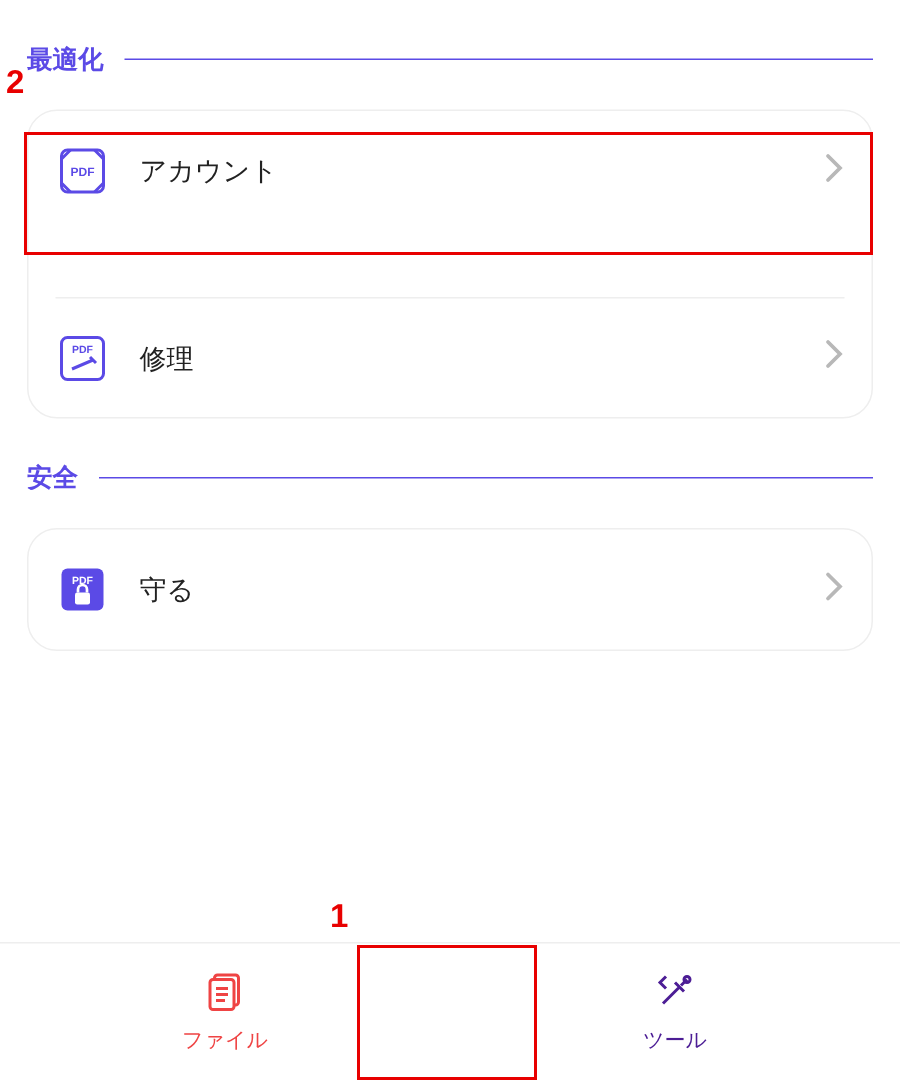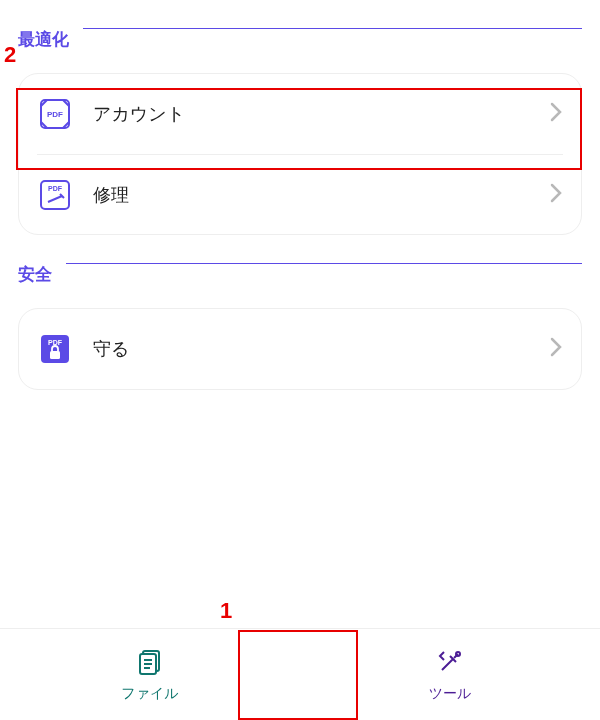--- a/index.html
+++ b/index.html
@@ -11,20 +11,21 @@
     position: relative;
     overflow: hidden;
   }
   .content {
     padding: 0 18px;
     height: 628px;
     overflow: hidden;
   }
   .section-header {
     display: flex;
+    align-items: center;
     gap: 14px;
     margin-top: 28px;
     margin-bottom: 22px;
   }
   .section-title {
     color: #5B4AE6;
     font-size: 17px;
     font-weight: 600;
     white-space: nowrap;
   }
@@ -38,21 +39,21 @@
     border-radius: 20px;
     background: #fff;
     padding: 0 18px;
   }
   .row {
     display: flex;
     align-items: center;
     height: 80px;
     cursor: pointer;
   }
-  .row + .row { border-top: 1px solid #EEE; }
+  .row + .row { border-top: 1px solid #EEE; margin-top: 44px; }
   .row .icon-wrap {
     width: 36px;
     height: 36px;
     margin-right: 20px;
     display: flex;
     align-items: center;
     justify-content: center;
   }
   .row .label {
     flex: 1;
@@ -88,21 +89,21 @@
     display: flex;
     background: #fff;
   }
   .tab {
     flex: 1;
     display: flex;
     flex-direction: column;
     align-items: center;
     justify-content: center;
     gap: 4px;
-    color: #0f766e;
+    color: #ef4444;
     cursor: pointer;
   }
   .tab.active { color: #4c1d95; }
   .tab .tab-label { font-size: 14px; }
 </style>
 </head>
 <body>
 
 <div class="content">
 

